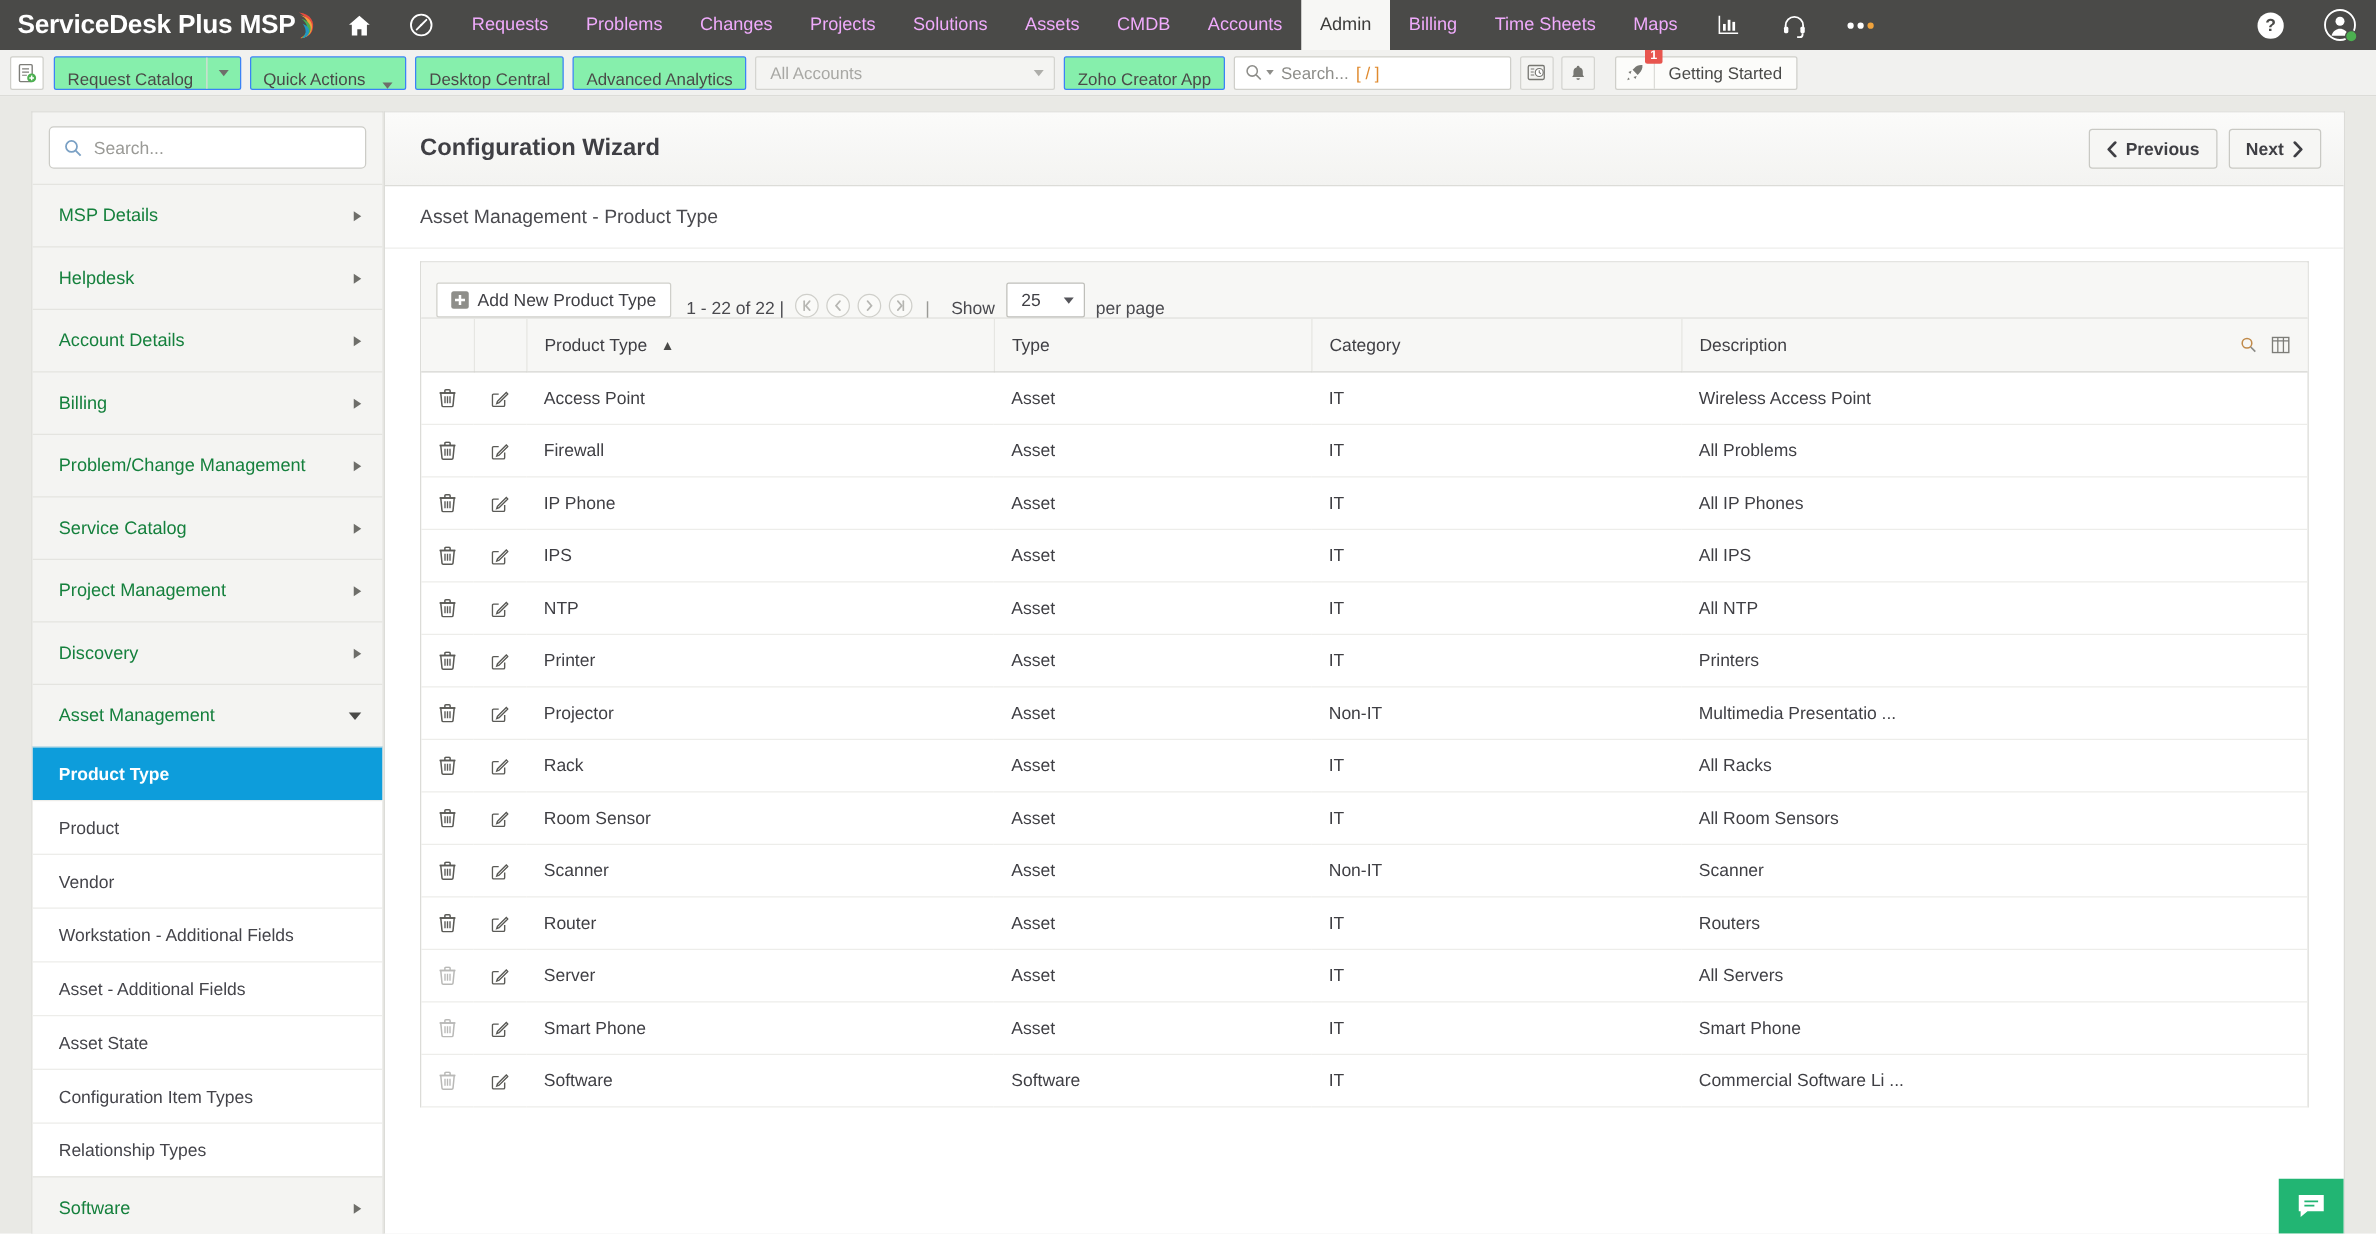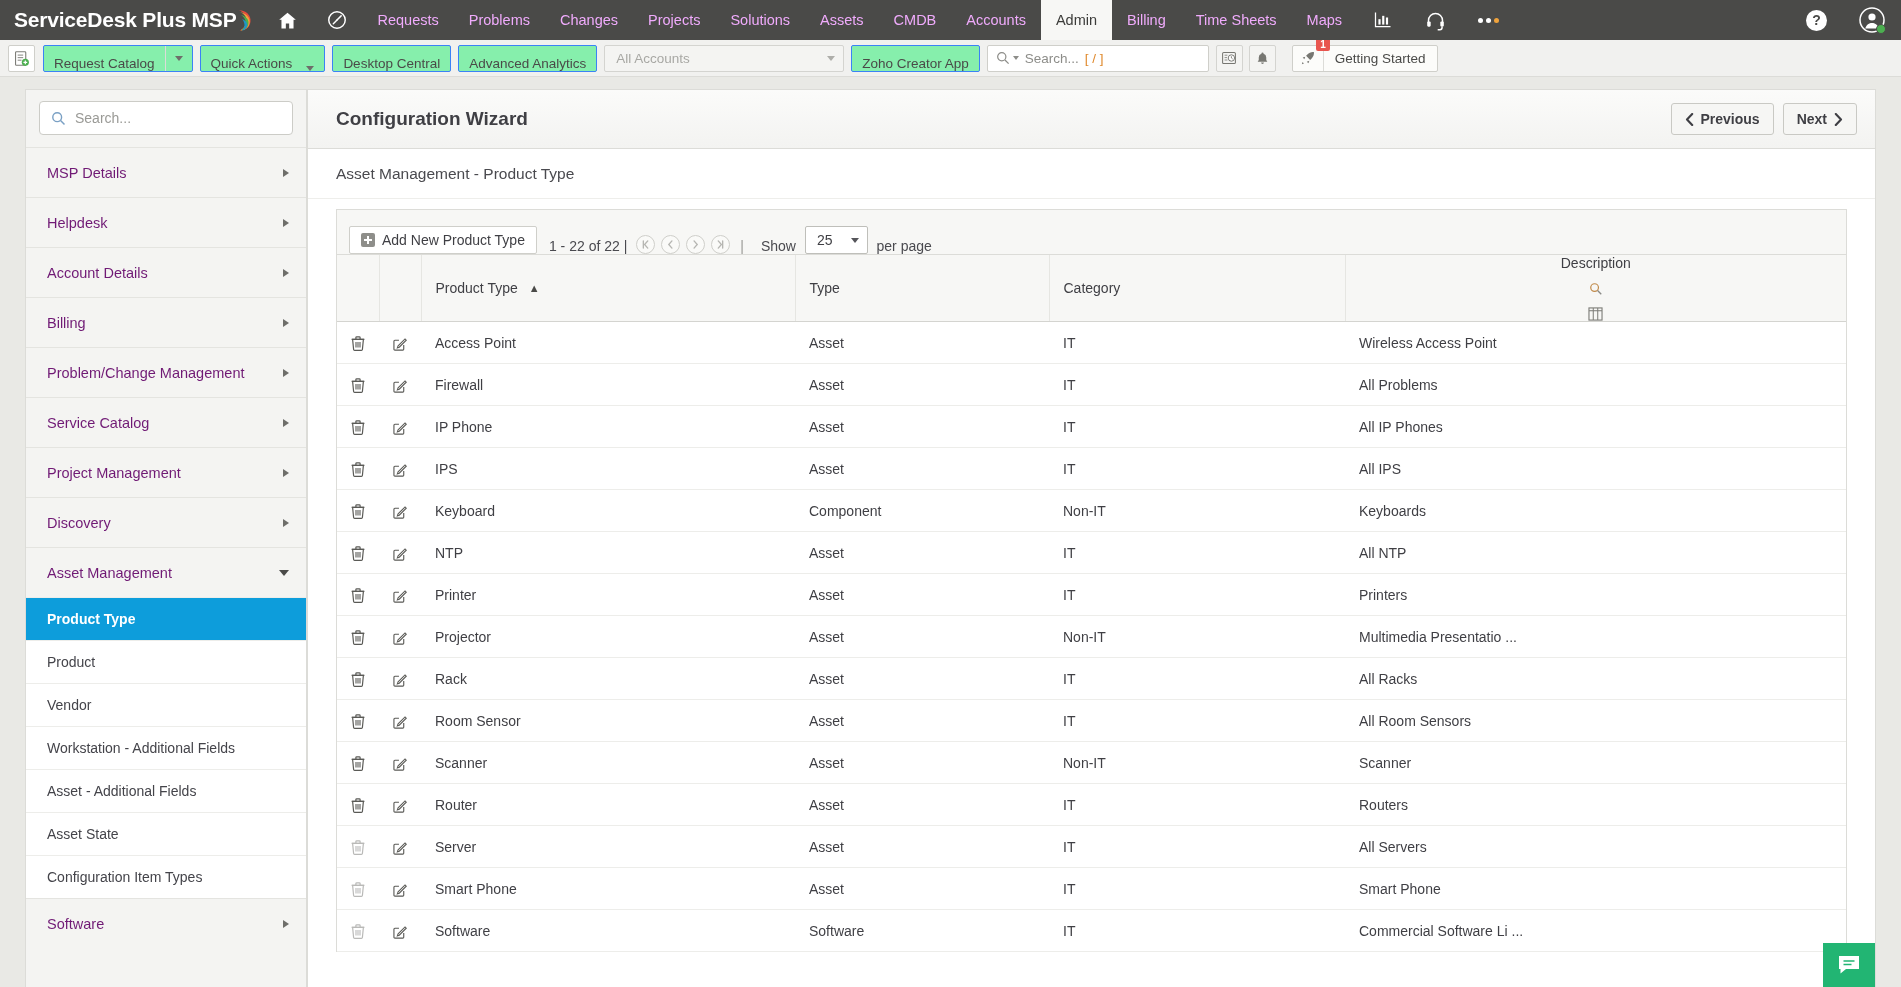--- a/index.html
+++ b/index.html
@@ -133,21 +133,21 @@
   }
   .side-search-wrap { padding: 11px 13px 12px 13px; background: #f4f4f2; }
   .side-search {
     height: 34px; background: #fff; border: 1px solid #ccccc7;
     border-radius: 4px; display: flex; align-items: center;
     gap: 9px; padding: 0 11px; cursor: text;
   }
   .side-search .ph { font-size: 14px; color: #9a9a96; }
   .side-item {
     height: 50px; display: flex; align-items: center;
-    padding: 0 17px 0 21px; font-size: 14.5px; color: #701a75;
+    padding: 0 17px 0 21px; font-size: 14.5px; color: #15803d;
     border-top: 1px solid #e4e4e0; cursor: pointer; background: #f4f4f2;
   }
   .side-item .arrow-r {
     margin-left: auto;
     border-top: 4.5px solid transparent; border-bottom: 4.5px solid transparent;
     border-left: 6px solid #6e6e6a;
   }
   .side-item .arrow-d {
     margin-left: auto;
     border-left: 5px solid transparent; border-right: 5px solid transparent;
@@ -236,21 +236,21 @@
   table.grid th:last-child { border-right: none; }
   table.grid td {
     border-bottom: 1px solid #ededea; height: 42px;
     font-size: 14px; color: #3f3f44; padding: 0 14px; vertical-align: middle;
   }
   td.ico-cell { text-align: center; padding: 0; }
   .sort-asc {
     display: inline-block; margin-left: 7px; color: #4a4a48;
     font-size: 11px; vertical-align: 1px;
   }
-  .head-tools { display: flex; align-items: center; gap: 11px; justify-content: center; flex-direction: column; }
+  .head-tools { display: flex; align-items: center; gap: 11px; justify-content: center; }
   .row-ico { cursor: pointer; display: inline-flex; vertical-align: middle; }
   .row-ico.dim { opacity: 0.42; }
 
   .chat-bubble {
     position: absolute; right: 0; bottom: 0;
     width: 52px; height: 44px; background: #22b573;
     display: flex; align-items: center; justify-content: center;
     cursor: pointer; z-index: 40;
   }
 </style>
@@ -475,20 +475,23 @@
       <span>Workstation - Additional Fields</span>
     </div>
     <div class="side-sub">
       <span>Asset - Additional Fields</span>
     </div>
     <div class="side-sub">
       <span>Asset State</span>
     </div>
     <div class="side-sub">
       <span>Configuration Item Types</span>
+    </div>
+    <div class="side-sub">
+      <span>Relationship Types</span>
     </div>
 
     <div class="side-item">
       <span>Software</span>
       <i class="arrow-r"></i>
     </div>
   </div>
 
   <div class="main">
 
@@ -677,39 +680,20 @@
                     <path d="M5 6 V11.6 M7 6 V11.6 M9 6 V11.6" stroke="#5a5a56" stroke-width="1.1"></path>
                     <path d="M0.6 3.3 H13.4 M4.9 3.3 V1.6 a0.8 0.8 0 0 1 0.8-0.8 h2.6 a0.8 0.8 0 0 1 0.8 0.8 V3.3" fill="none" stroke="#5a5a56" stroke-width="1.2"></path>
                   </svg>
                 </span></td>
               <td class="ico-cell"><span class="row-ico">
                   <svg width="14" height="14" viewBox="0 0 15 15">
                     <path d="M11.5 8.6 V13 a1 1 0 0 1 -1 1 H2 a1 1 0 0 1 -1-1 V4.5 a1 1 0 0 1 1-1 h4.4" fill="none" stroke="#5a5a56" stroke-width="1.2"></path>
                     <path d="M5.4 9.6 L12.9 2.1 l1.3 1.3 l-7.5 7.5 l-2 0.7 Z" fill="none" stroke="#5a5a56" stroke-width="1.2"></path>
                   </svg>
                 </span></td>
-              <td>Keyboard</td>
-              <td>Component</td>
-              <td>Non-IT</td>
-              <td>Keyboards</td>
-            </tr>
-            <tr>
-              <td class="ico-cell"><span class="row-ico">
-                  <svg width="14" height="15" viewBox="0 0 14 15">
-                    <path d="M1.6 3.3 h10.8 l-1 10.2 a1 1 0 0 1 -1 0.9 H3.6 a1 1 0 0 1 -1-0.9 Z" fill="none" stroke="#5a5a56" stroke-width="1.2"></path>
-                    <path d="M5 6 V11.6 M7 6 V11.6 M9 6 V11.6" stroke="#5a5a56" stroke-width="1.1"></path>
-                    <path d="M0.6 3.3 H13.4 M4.9 3.3 V1.6 a0.8 0.8 0 0 1 0.8-0.8 h2.6 a0.8 0.8 0 0 1 0.8 0.8 V3.3" fill="none" stroke="#5a5a56" stroke-width="1.2"></path>
-                  </svg>
-                </span></td>
-              <td class="ico-cell"><span class="row-ico">
-                  <svg width="14" height="14" viewBox="0 0 15 15">
-                    <path d="M11.5 8.6 V13 a1 1 0 0 1 -1 1 H2 a1 1 0 0 1 -1-1 V4.5 a1 1 0 0 1 1-1 h4.4" fill="none" stroke="#5a5a56" stroke-width="1.2"></path>
-                    <path d="M5.4 9.6 L12.9 2.1 l1.3 1.3 l-7.5 7.5 l-2 0.7 Z" fill="none" stroke="#5a5a56" stroke-width="1.2"></path>
-                  </svg>
-                </span></td>
               <td>NTP</td>
               <td>Asset</td>
               <td>IT</td>
               <td>All NTP</td>
             </tr>
             <tr>
               <td class="ico-cell"><span class="row-ico">
                   <svg width="14" height="15" viewBox="0 0 14 15">
                     <path d="M1.6 3.3 h10.8 l-1 10.2 a1 1 0 0 1 -1 0.9 H3.6 a1 1 0 0 1 -1-0.9 Z" fill="none" stroke="#5a5a56" stroke-width="1.2"></path>
                     <path d="M5 6 V11.6 M7 6 V11.6 M9 6 V11.6" stroke="#5a5a56" stroke-width="1.1"></path>

